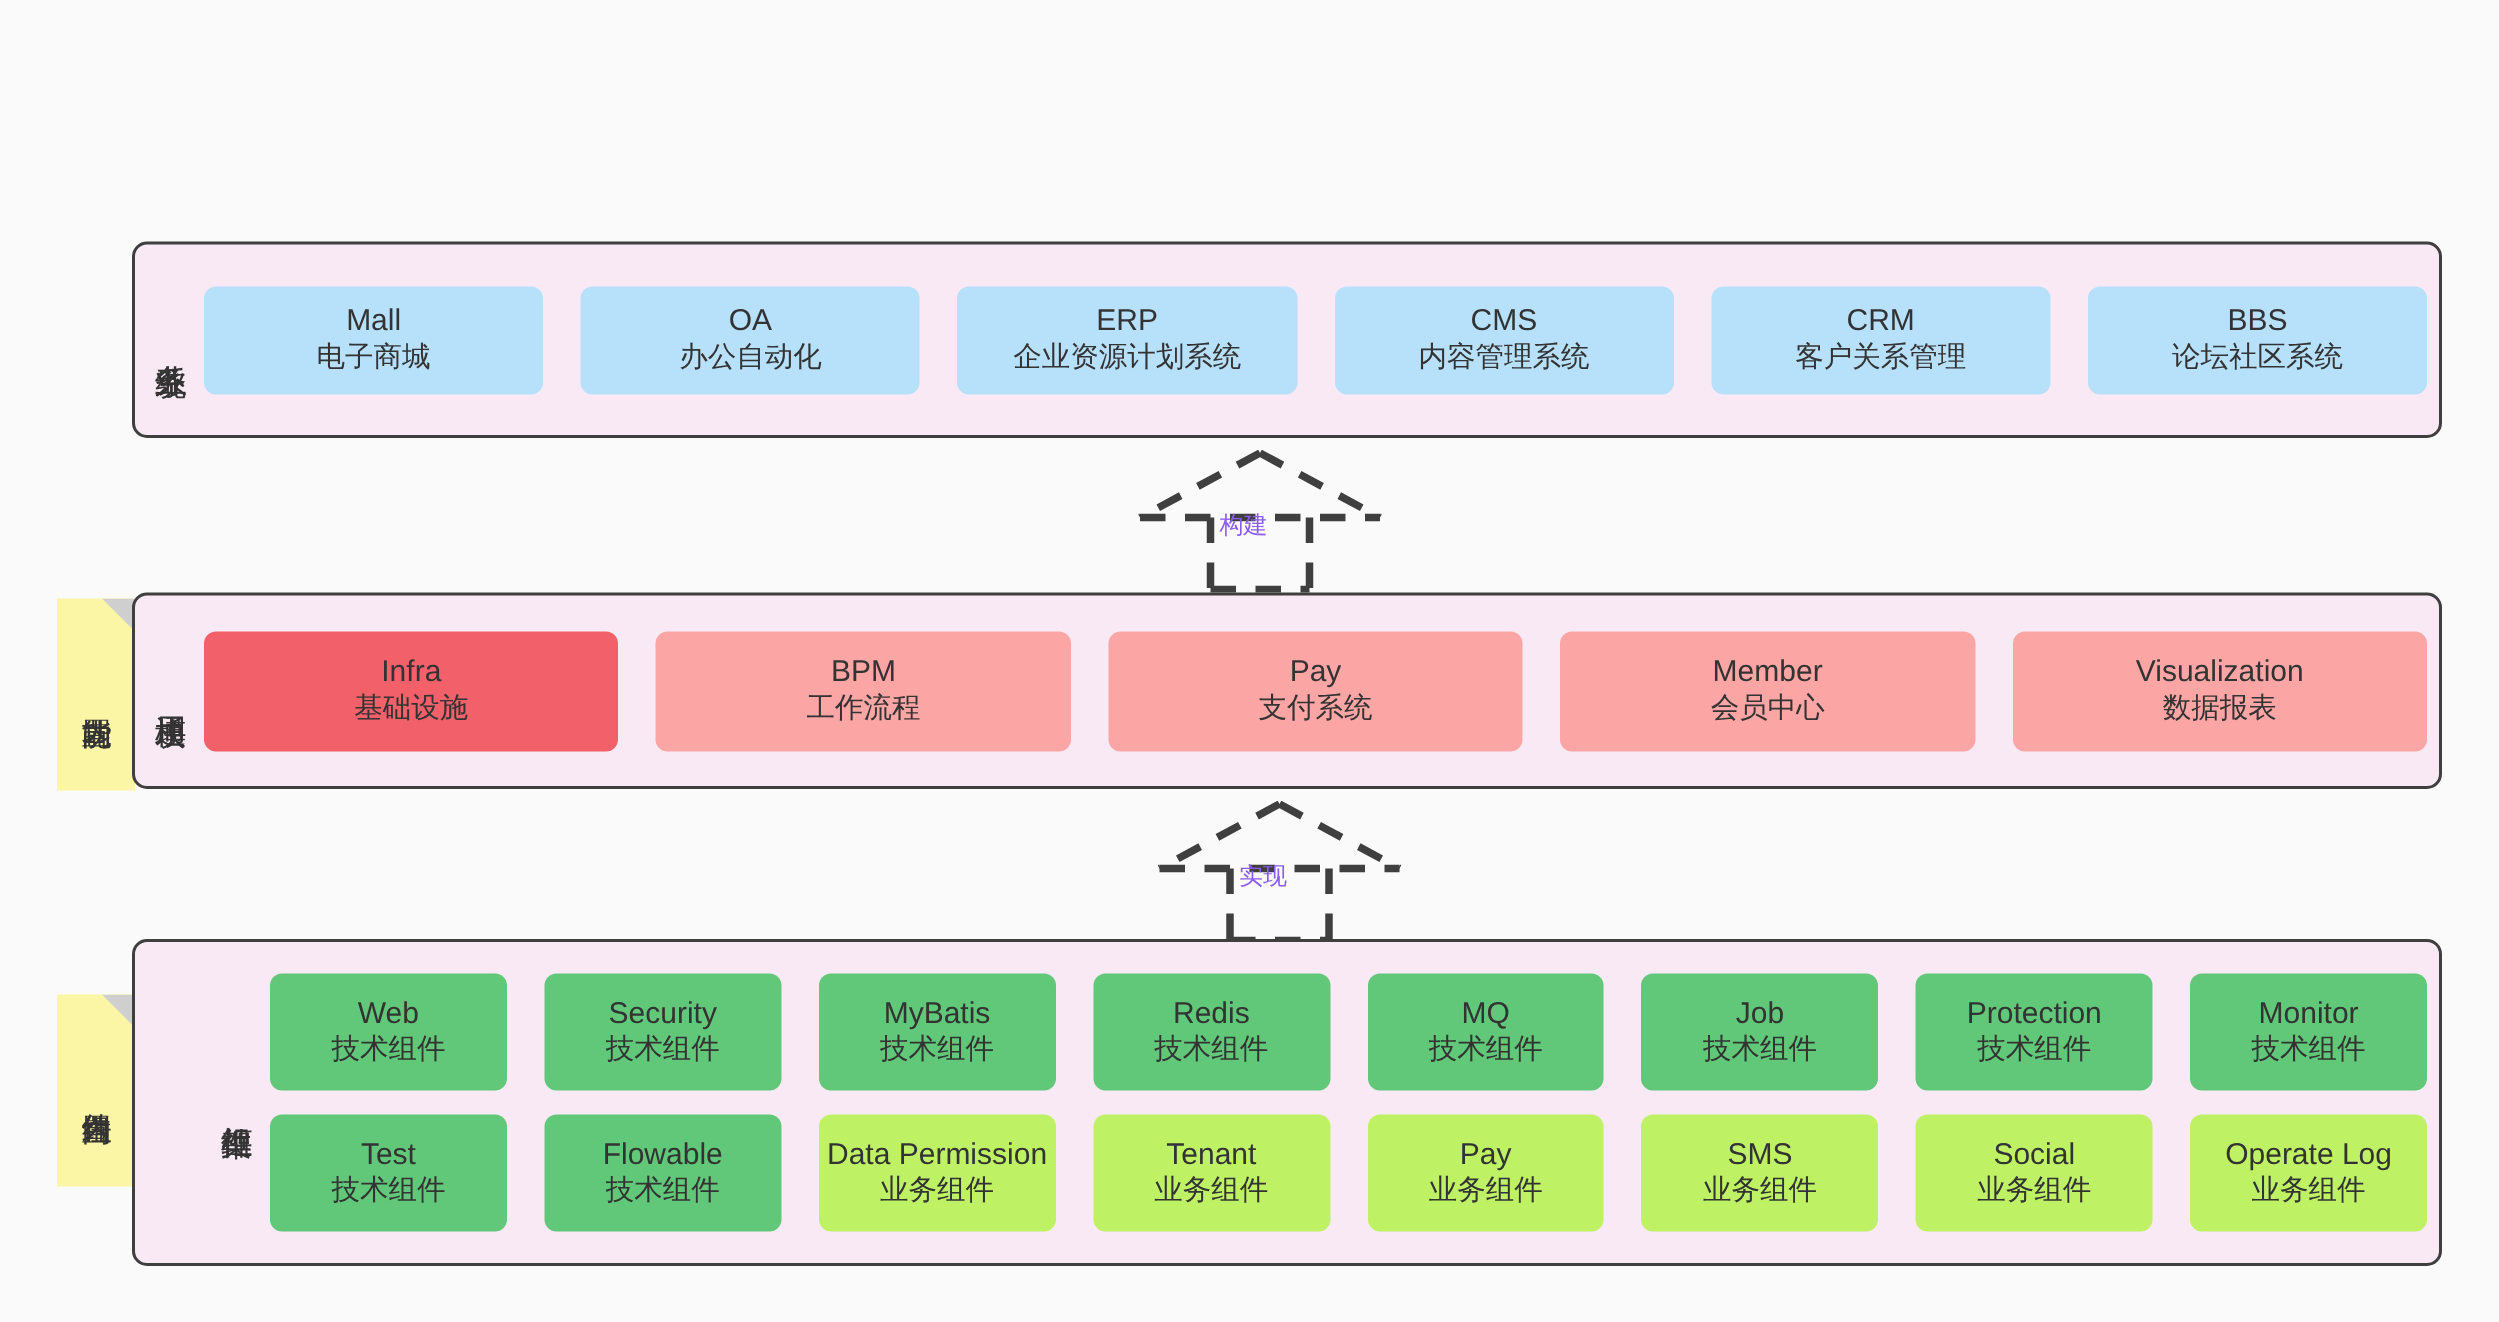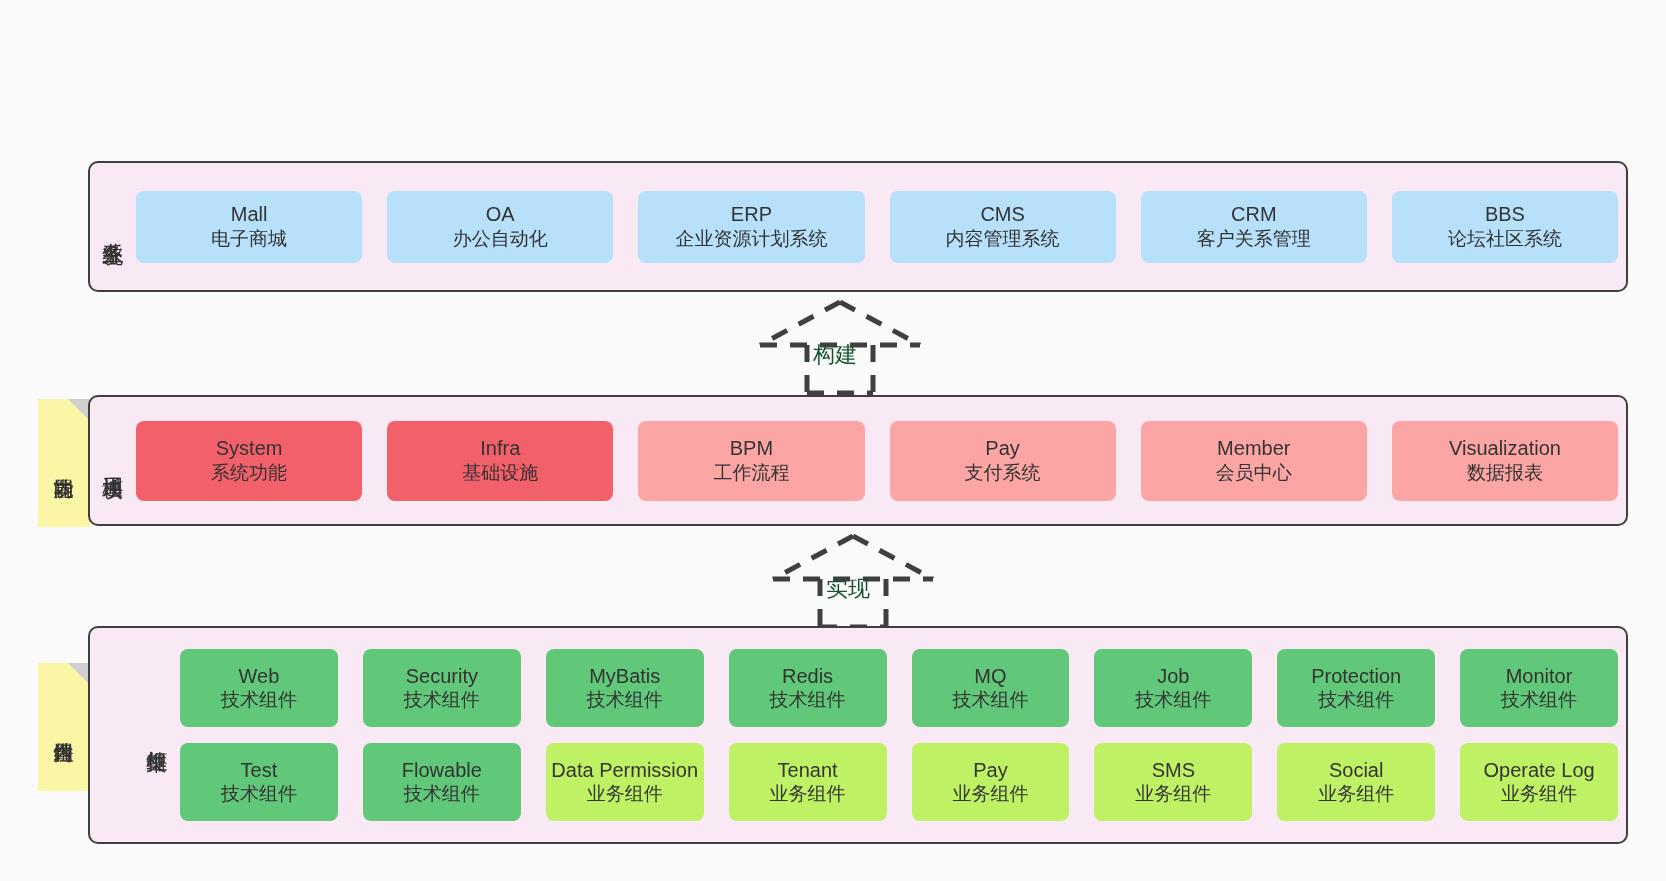--- a/index.html
+++ b/index.html
@@ -130,22 +130,22 @@
   #note-functions  { left: 38px; top: 351px; height: 128px; }
   #note-components { left: 38px; top: 615px; height: 128px; }
 
   
   .connector {
     position: absolute;
     pointer-events: none;
   }
   .connector .conn-label {
     position: absolute;
-    font-size: 22px;
-    color: #14532d;
+    font-size: 16px;
+    color: #8b5cf6;
     background: transparent;
     white-space: nowrap;
     user-select: none;
   }
   #connector-build  { left: 745px; top: 252px; width: 200px; height: 95px; }
   #connector-impl   { left: 758px; top: 486px; width: 200px; height: 95px; }
   #connector-build .conn-label  { left: 68px; top: 40px; }
   #connector-impl  .conn-label  { left: 68px; top: 40px; }
 </style>
 </head>
@@ -197,24 +197,20 @@
   <div class="note" id="note-functions">
     <span>内置功能</span>
     <span class="fold"></span>
   </div>
 
   <div class="layer" id="layer-modules">
     <div class="layer-title">通用模块</div>
     <div class="layer-body">
       <div class="row">
         <div class="box red">
-          <span class="en">System</span>
-          <span class="cn">系统功能</span>
-        </div>
-        <div class="box red">
           <span class="en">Infra</span>
           <span class="cn">基础设施</span>
         </div>
         <div class="box pink">
           <span class="en">BPM</span>
           <span class="cn">工作流程</span>
         </div>
         <div class="box pink">
           <span class="en">Pay</span>
           <span class="cn">支付系统</span>

